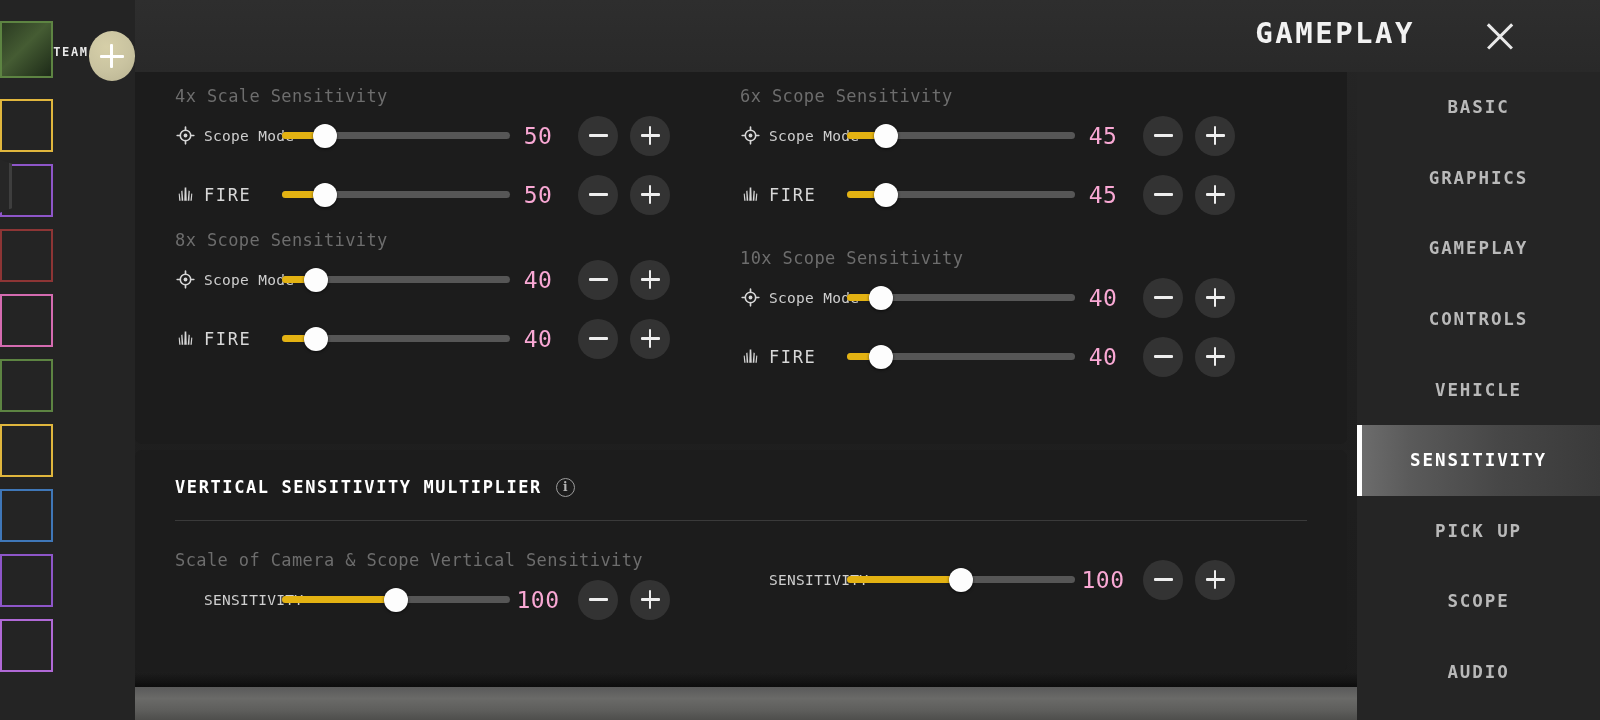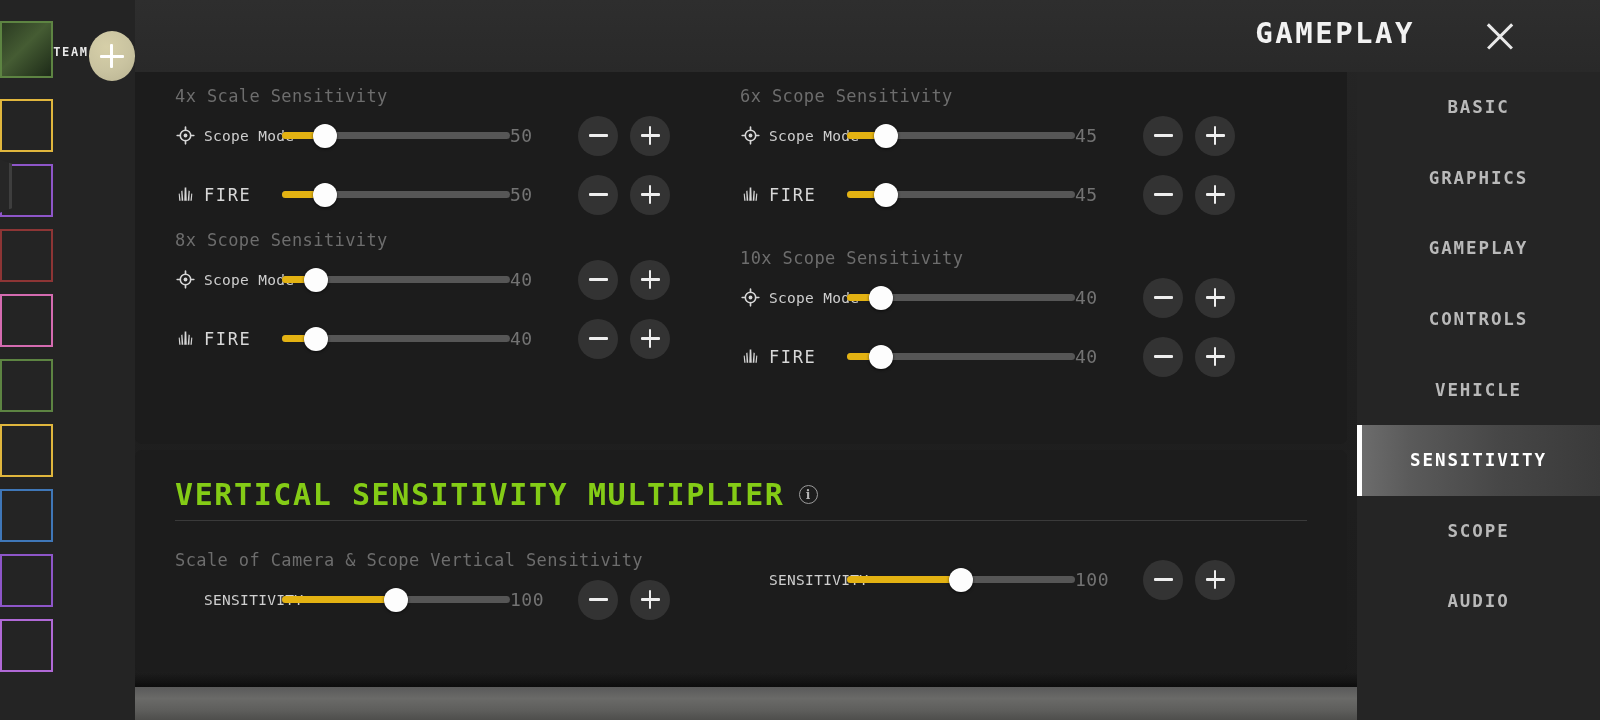--- a/index.html
+++ b/index.html
@@ -174,22 +174,22 @@
     position:absolute; left:0; top:0; height:7px;
     background:#e3b212; border-radius:4px;
   }
   .track .knob {
     position:absolute; top:-8.5px; width:24px; height:24px;
     margin-left:-12px; border-radius:50%;
     background:#fdfdfd;
     box-shadow:0 1px 3px rgba(0,0,0,.6);
   }
   .val {
-    width:56px; flex:0 0 56px; 
-    color:#737373; font-size:18px; letter-spacing:.5px;
+    width:56px; flex:0 0 56px; text-align:center;
+    color:#f9a8d4; font-size:23px; letter-spacing:.5px;
     font-family:"DejaVu Sans Mono", monospace;
   }
   .rbtn {
     width:40px; height:40px; border-radius:50%;
     background:#333333; flex:0 0 40px;
     display:flex; align-items:center; justify-content:center;
     margin-left:12px; cursor:pointer; position:relative;
   }
   .rbtn .g { position:relative; width:19px; height:19px; }
   .rbtn .g:before {
@@ -200,21 +200,21 @@
     content:""; position:absolute; top:0; left:8.2px; height:19px; width:2.6px;
     background:#eee; border-radius:1px;
   }
 
   
   .vm-head {
     position:absolute; left:40px; top:27px;
     display:flex; align-items:center; gap:14px;
   }
   .vm-title {
-    color:#84cc16; font-size:30px; font-weight:700; letter-spacing:1.6px;
+    color:#ffffff; font-size:17px; font-weight:700; letter-spacing:1.6px;
     font-family:"DejaVu Sans Mono", monospace;
   }
   .info-ico {
     width:19px; height:19px; border-radius:50%;
     border:1.6px solid #9b9b9b;
     color:#b5b5b5; font-size:12px; font-weight:700;
     display:flex; align-items:center; justify-content:center;
     font-family:"DejaVu Serif", serif;
     cursor:pointer;
   }
@@ -308,20 +308,23 @@
             <span>GAMEPLAY</span>
           </div>
       <div class="nav-item">
             <span>CONTROLS</span>
           </div>
       <div class="nav-item">
             <span>VEHICLE</span>
           </div>
       <div class="nav-item active">
             <span>SENSITIVITY</span>
+          </div>
+      <div class="nav-item">
+            <span>PICK UP</span>
           </div>
       <div class="nav-item">
             <span>SCOPE</span>
           </div>
       <div class="nav-item">
             <span>AUDIO</span>
           </div>
     </div>
 
   <div class="content">

